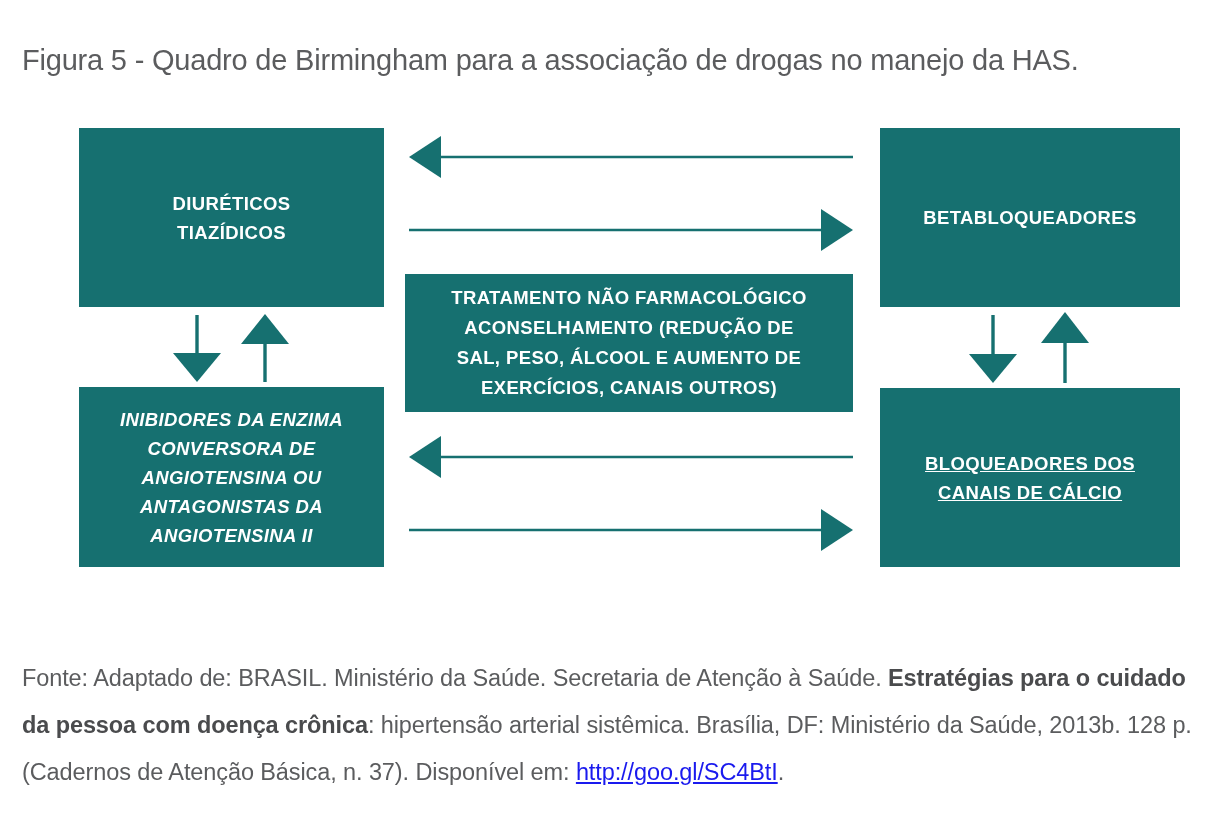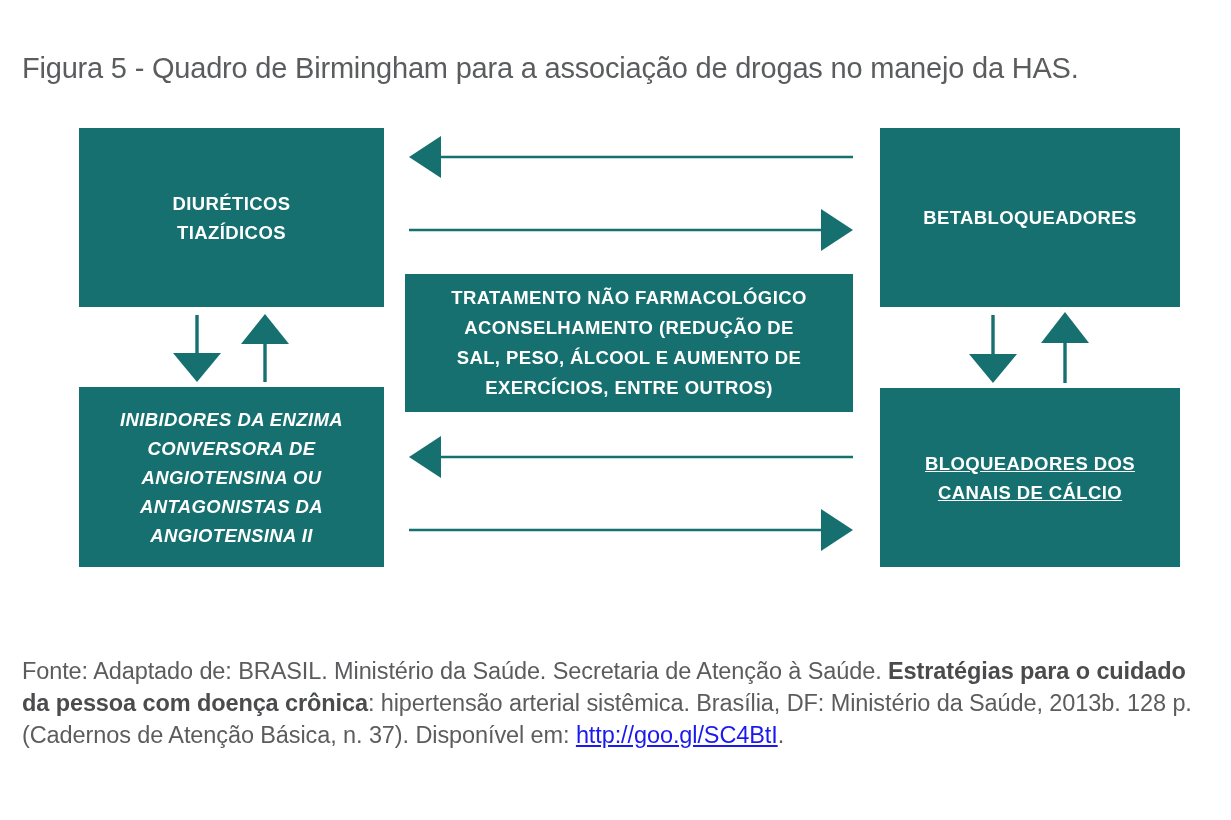--- a/index.html
+++ b/index.html
@@ -14,21 +14,21 @@
     position: relative;
     font-family: "Liberation Sans", sans-serif;
     color: #58595b;
     overflow: hidden;
   }
 
   
   #figure-title {
     position: absolute;
     left: 22px;
-    top: 48px;
+    top: 40px;
     width: 1190px;
     font-size: 29px;
     line-height: 40px;
     font-weight: 400;
     color: #5b5c5e;
     letter-spacing: -0.2px;
     white-space: nowrap;
   }
 
   
@@ -107,21 +107,21 @@
     pointer-events: none;
   }
 
   
   #source-note {
     position: absolute;
     left: 22px;
     top: 655px;
     width: 1190px;
     font-size: 23.5px;
-    line-height: 32px;
+    line-height: 47px;
     color: #5b5c5e;
     letter-spacing: -0.1px;
   }
   #source-note b {
     font-weight: bold;
     color: #4a4b4d;
   }
   .link {
     color: #1a1aee;
     text-decoration: underline;
@@ -201,20 +201,20 @@
 
   <div class="box" id="box-calcium-channel-blockers">
     <span style="white-space: pre-line;">BLOQUEADORES DOS
 CANAIS DE CÁLCIO</span>
   </div>
 
   <div class="box" id="box-non-pharmacological">
     <span style="white-space: pre-line;">TRATAMENTO NÃO FARMACOLÓGICO
 ACONSELHAMENTO (REDUÇÃO DE
 SAL, PESO, ÁLCOOL E AUMENTO DE
-EXERCÍCIOS, ENTRE OUTROS)</span>
+EXERCÍCIOS, CANAIS OUTROS)</span>
   </div>
 
 </div>
 
 <div id="source-note">
   <span>Fonte: Adaptado de: BRASIL. Ministério da Saúde. Secretaria de Atenção à Saúde. </span><b>Estratégias para o cuidado da pessoa com doença crônica</b><span>: hipertensão arterial sistêmica. Brasília, DF: Ministério da Saúde, 2013b. 128 p. (Cadernos de Atenção Básica, n. 37). Disponível em: </span><a class="link" href="#">http://goo.gl/SC4BtI</a><span>.</span>
 </div>
 
 </body></html>

